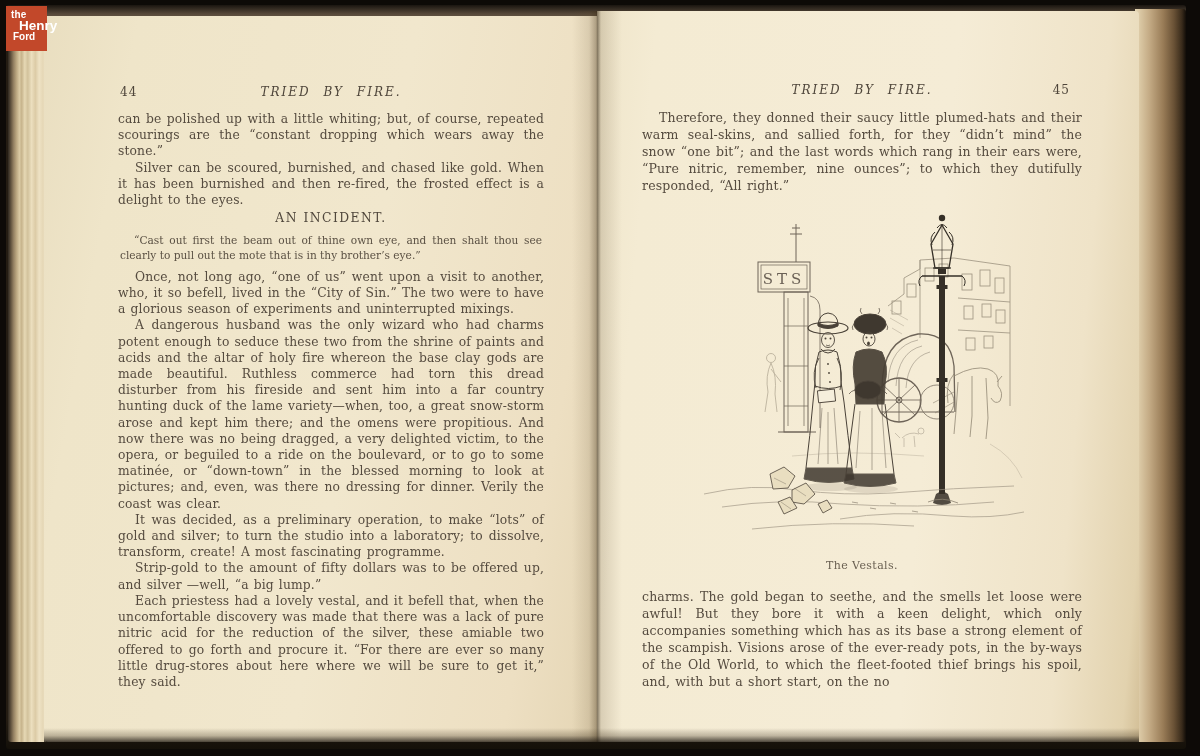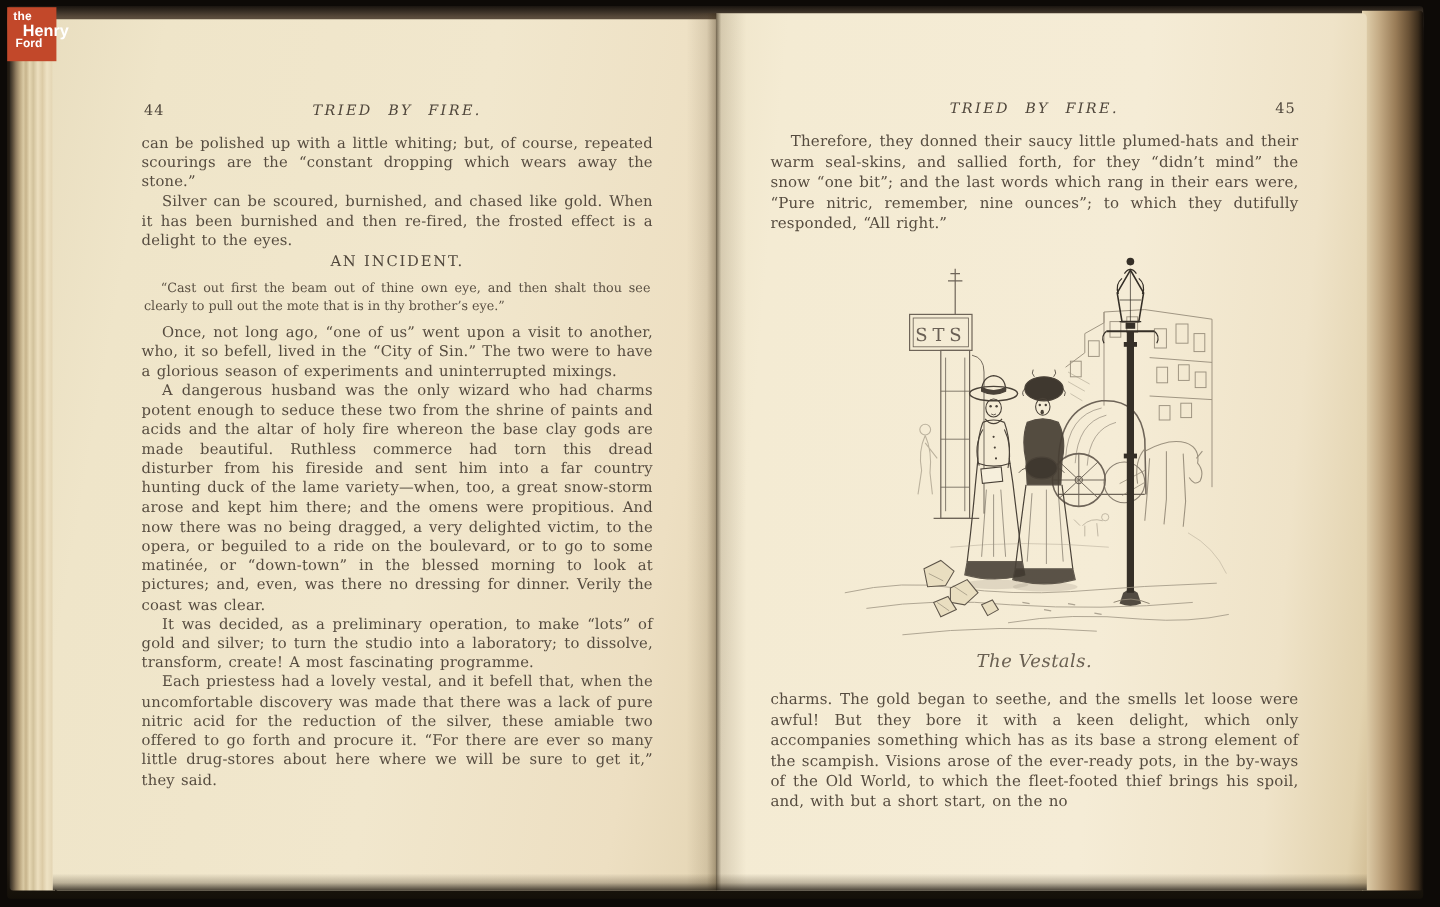--- a/index.html
+++ b/index.html
@@ -33,29 +33,29 @@
   .hf-logo .l3{position:absolute;left:7px;top:25px;font-size:10px;font-weight:bold;}
   
   .text-col{position:absolute;color:#554b3f;}
   .text-left{left:118px;top:84px;width:426px;font-size:12.3px;line-height:16.2px;}
   .text-right{left:642px;top:82px;width:440px;font-size:12.5px;line-height:17px;}
   .page-head{position:relative;height:16px;margin-bottom:11px;font-style:italic;
       font-size:12px;color:#4e453a;}
   .running-title{display:block;text-align:center;letter-spacing:2px;word-spacing:7px;}
   .page-num{position:absolute;top:0;font-style:normal;font-size:12px;letter-spacing:1px;}
   .page-num.pn-left{left:2px;}
-  .page-num.pn-right{right:2px;}
+  .page-num.pn-right{right:12px;}
   .body-par{margin:0;text-align:justify;word-spacing:1px;letter-spacing:.15px;}
   .indent{text-indent:17px;}
   .section-head{margin:2px 0 7px;text-align:center;font-weight:normal;font-size:12.3px;
       letter-spacing:1.5px;color:#50473c;}
   .epigraph{margin:0 0 7px;padding:0 2px;font-size:10.6px;line-height:14.2px;
       text-align:justify;text-indent:14px;color:#5a5043;}
   figure.plate{margin:12px 0 0;text-align:center;}
-  figcaption{font-style:italic;font-size:15px;color:#6a6052;margin-top:2px;letter-spacing:.4px;}
+  figcaption{font-size:11px;color:#6a6052;margin-top:16px;letter-spacing:.4px;}
   .illustration{display:block;margin:0 auto;}
 </style>
 </head>
 <body>
 
 <div class="stage">
 
   <div class="book-cover"></div>
   <div class="page-edges-left"></div>
   <div class="fore-edge-right"></div>
@@ -70,20 +70,21 @@
       <span class="page-num pn-left">44</span>
       <span class="running-title">TRIED BY FIRE.</span>
     </div>
     <p class="body-par">can be polished up with a little whiting; but, of course, repeated scourings are the “constant dropping which wears away the stone.”</p>
     <p class="body-par indent">Silver can be scoured, burnished, and chased like gold.  When it has been burnished and then re-fired, the frosted effect is a delight to the eyes.</p>
     <h3 class="section-head">AN INCIDENT.</h3>
     <p class="epigraph">“Cast out first the beam out of thine own eye, and then shalt thou see clearly to pull out the mote that is in thy brother’s eye.”</p>
     <p class="body-par indent">Once, not long ago, “one of us” went upon a visit to another, who, it so befell, lived in the “City of Sin.”  The two were to have a glorious season of experiments and uninterrupted mixings.</p>
     <p class="body-par indent">A dangerous husband was the only wizard who had charms potent enough to seduce these two from the shrine of paints and acids and the altar of holy fire whereon the base clay gods are made beautiful.  Ruthless commerce had torn this dread disturber from his fireside and sent him into a far country hunting duck of the lame variety—when, too, a great snow-storm arose and kept him there; and the omens were propitious.  And now there was no being dragged, a very delighted victim, to the opera, or beguiled to a ride on the boulevard, or to go to some matinée, or “down-town” in the blessed morning to look at pictures; and, even, was there no dressing for dinner.  Verily the coast was clear.</p>
     <p class="body-par indent">It was decided, as a preliminary operation, to make “lots” of gold and silver; to turn the studio into a laboratory; to dissolve, transform, create! A most fascinating programme.</p>
+    <p class="body-par indent">Strip-gold to the amount of fifty dollars was to be offered up, and silver —well, “a big lump.”</p>
     <p class="body-par indent">Each priestess had a lovely vestal, and it befell that, when the uncomfortable discovery was made that there was a lack of pure nitric acid for the reduction of the silver, these amiable two offered to go forth and procure it.  “For there are ever so many little drug-stores about here where we will be sure to get it,” they said.</p>
   </div>
 
   <div class="text-col text-right">
     <div class="page-head">
       <span class="running-title">TRIED BY FIRE.</span>
       <span class="page-num pn-right">45</span>
     </div>
     <p class="body-par indent">Therefore, they donned their saucy little plumed-hats and their warm seal-skins, and sallied forth, for they “didn’t mind” the snow “one bit”; and the last words which rang in their ears were, “Pure nitric, remember, nine ounces”; to which they dutifully responded, “All right.”</p>
 

